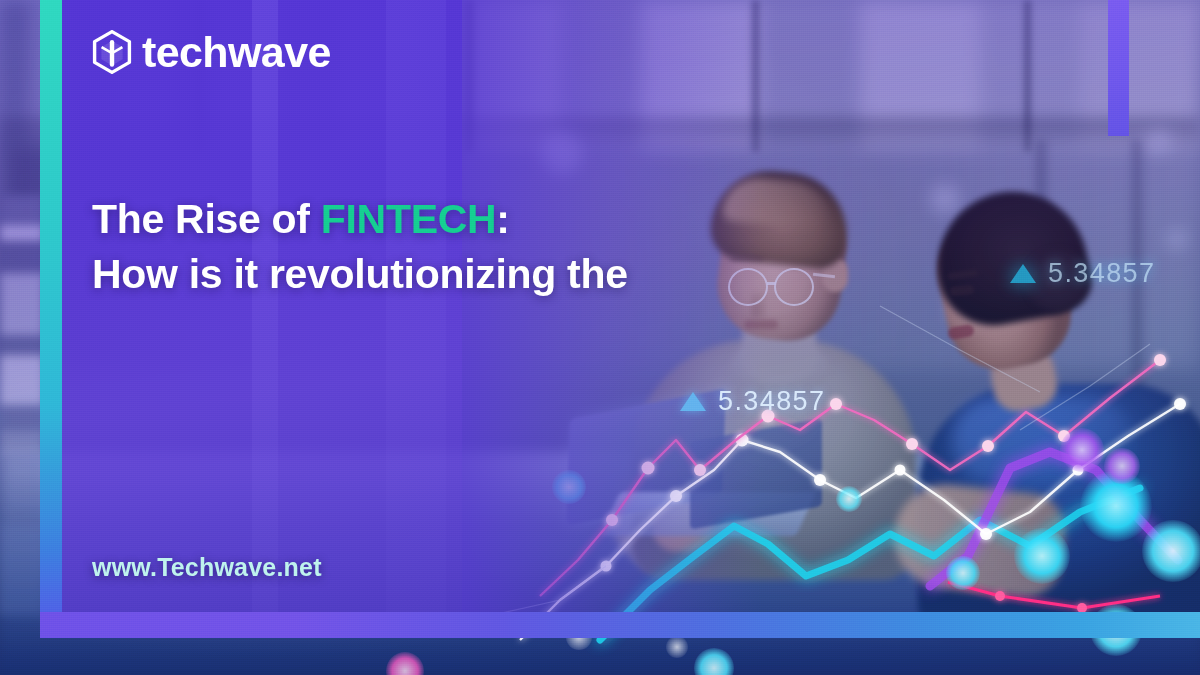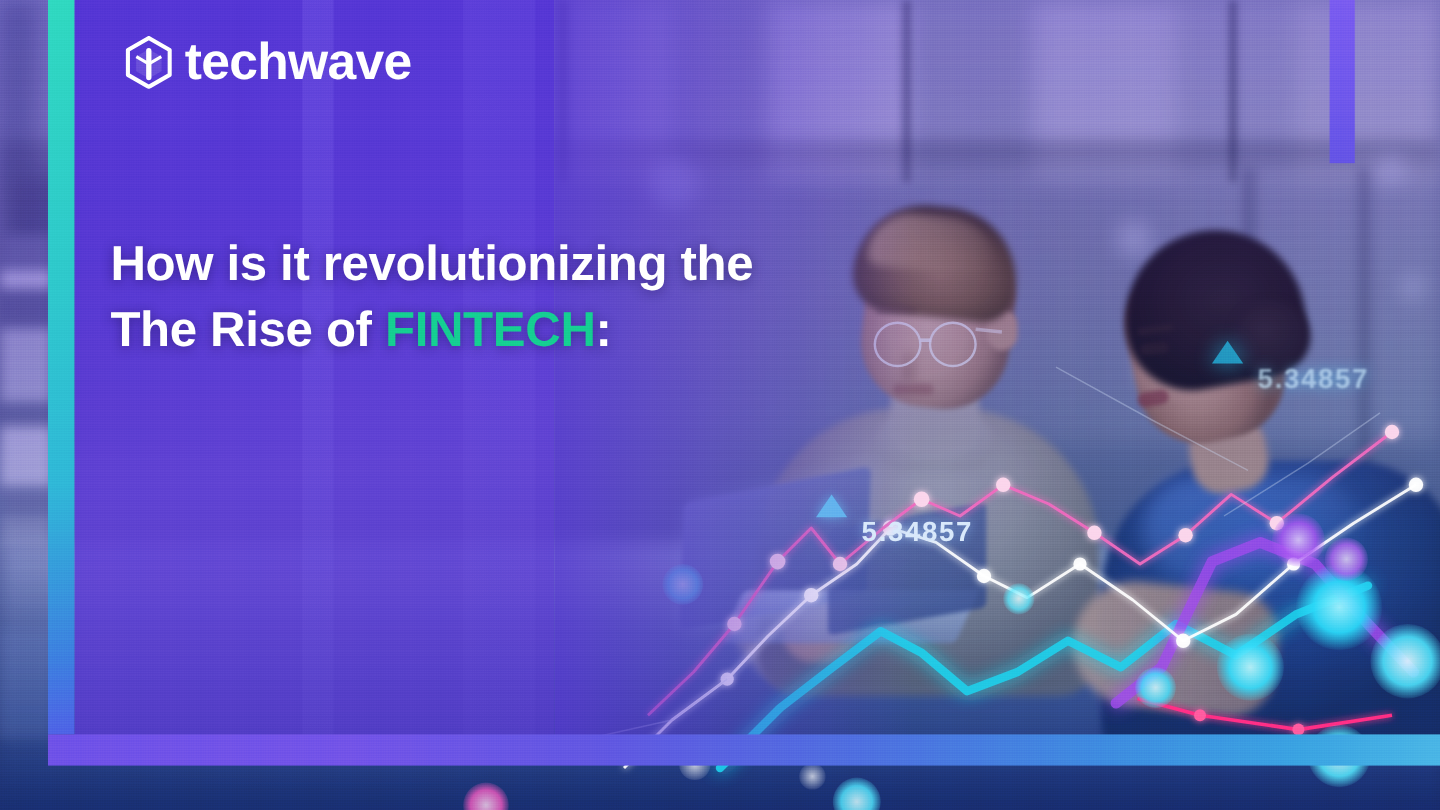--- a/index.html
+++ b/index.html
@@ -325,21 +325,21 @@
       #6f52e8 0%, #7354e8 22%, #6158e2 40%,
       #4f6fe0 58%, #3e8ce0 76%, #3aa3e2 90%, #4ab6e6 100%);
   }
   .bar-topright {
     position:absolute; left:1108px; top:0; width:21px; height:136px;
     background:linear-gradient(180deg,#7a5cf0 0%, #6f58ec 60%, #6454e6 100%);
   }
 
   
   .logo {
-    position:absolute; left:104px; top:30px;
+    position:absolute; left:92px; top:30px;
     display:flex; align-items:center; gap:10px;
   }
   .logo-mark { width:40px; height:44px; display:block; }
   .logo-word {
     color:#ffffff; font-size:43px; font-weight:bold;
     letter-spacing:-.6px; line-height:1;
     font-family:"Liberation Sans", sans-serif;
   }
 
   .headline {
@@ -358,21 +358,21 @@
     text-shadow:0 2px 8px rgba(18,10,60,.5);
   }
 
   
   .ticker { position:absolute; display:flex; align-items:center; gap:12px; }
   .ticker .tri {
     width:0; height:0;
     border-left:13px solid transparent;
     border-right:13px solid transparent;
   }
-  .ticker .val { font-size:23px; letter-spacing:1.4px; font-weight:700;margin-top:44px; }
+  .ticker .val { font-size:27px; letter-spacing:1.4px; font-weight:400; }
 
   .ticker-1 { left:680px; top:386px; }
   .ticker-1 .tri { border-bottom:19px solid #63b3ee; filter:drop-shadow(0 0 5px rgba(99,179,238,.8)); }
   .ticker-1 .val { color:#d9e9fb; text-shadow:0 0 9px rgba(140,190,245,.75); }
 
   .ticker-2 { left:1010px; top:258px; opacity:.72; }
   .ticker-2 .tri { border-bottom:19px solid #24c8f5; filter:drop-shadow(0 0 9px rgba(36,200,245,.95)); }
   .ticker-2 .val { color:#bfe4fb; text-shadow:0 0 11px rgba(90,205,250,.9); filter:blur(.7px); }
 
   
@@ -554,24 +554,25 @@
     <svg class="logo-mark" viewBox="0 0 40 44">
       <path d="M20 1.6 L37.4 11.6 L37.4 32.4 L20 42.4 L2.6 32.4 L2.6 11.6 Z" fill="none" stroke="#ffffff" stroke-width="3.4" stroke-linejoin="round"></path>
       <path d="M20 11 L30.6 17.1 L30.6 29.3 L20 35.4 L9.4 29.3 L9.4 17.1 Z" fill="#ffffff" opacity=".12"></path>
       <path d="M20 12.2 L20 34.6" stroke="#ffffff" stroke-width="4.4" stroke-linecap="round"></path>
       <path d="M9.6 17.2 L20 23.2 L30.4 17.2" fill="none" stroke="#ffffff" stroke-width="2.6" stroke-linejoin="round"></path>
     </svg>
     <span class="logo-word">techwave</span>
   </div>
 
   <div class="headline">
+    <span class="hl-line"><span>The Rise of </span><span class="accent">FINTECH</span><span>:</span></span>
     <span class="hl-line">How is it revolutionizing the</span>
-    <span class="hl-line"><span>The Rise of </span><span class="accent">FINTECH</span><span>:</span></span>
   </div>
 
+  <div class="site-url">www.Techwave.net</div>
 
   <div class="ticker ticker-1">
     <span class="tri"></span>
     <span class="val">5.34857</span>
   </div>
   <div class="ticker ticker-2">
     <span class="tri"></span>
     <span class="val">5.34857</span>
   </div>
 

